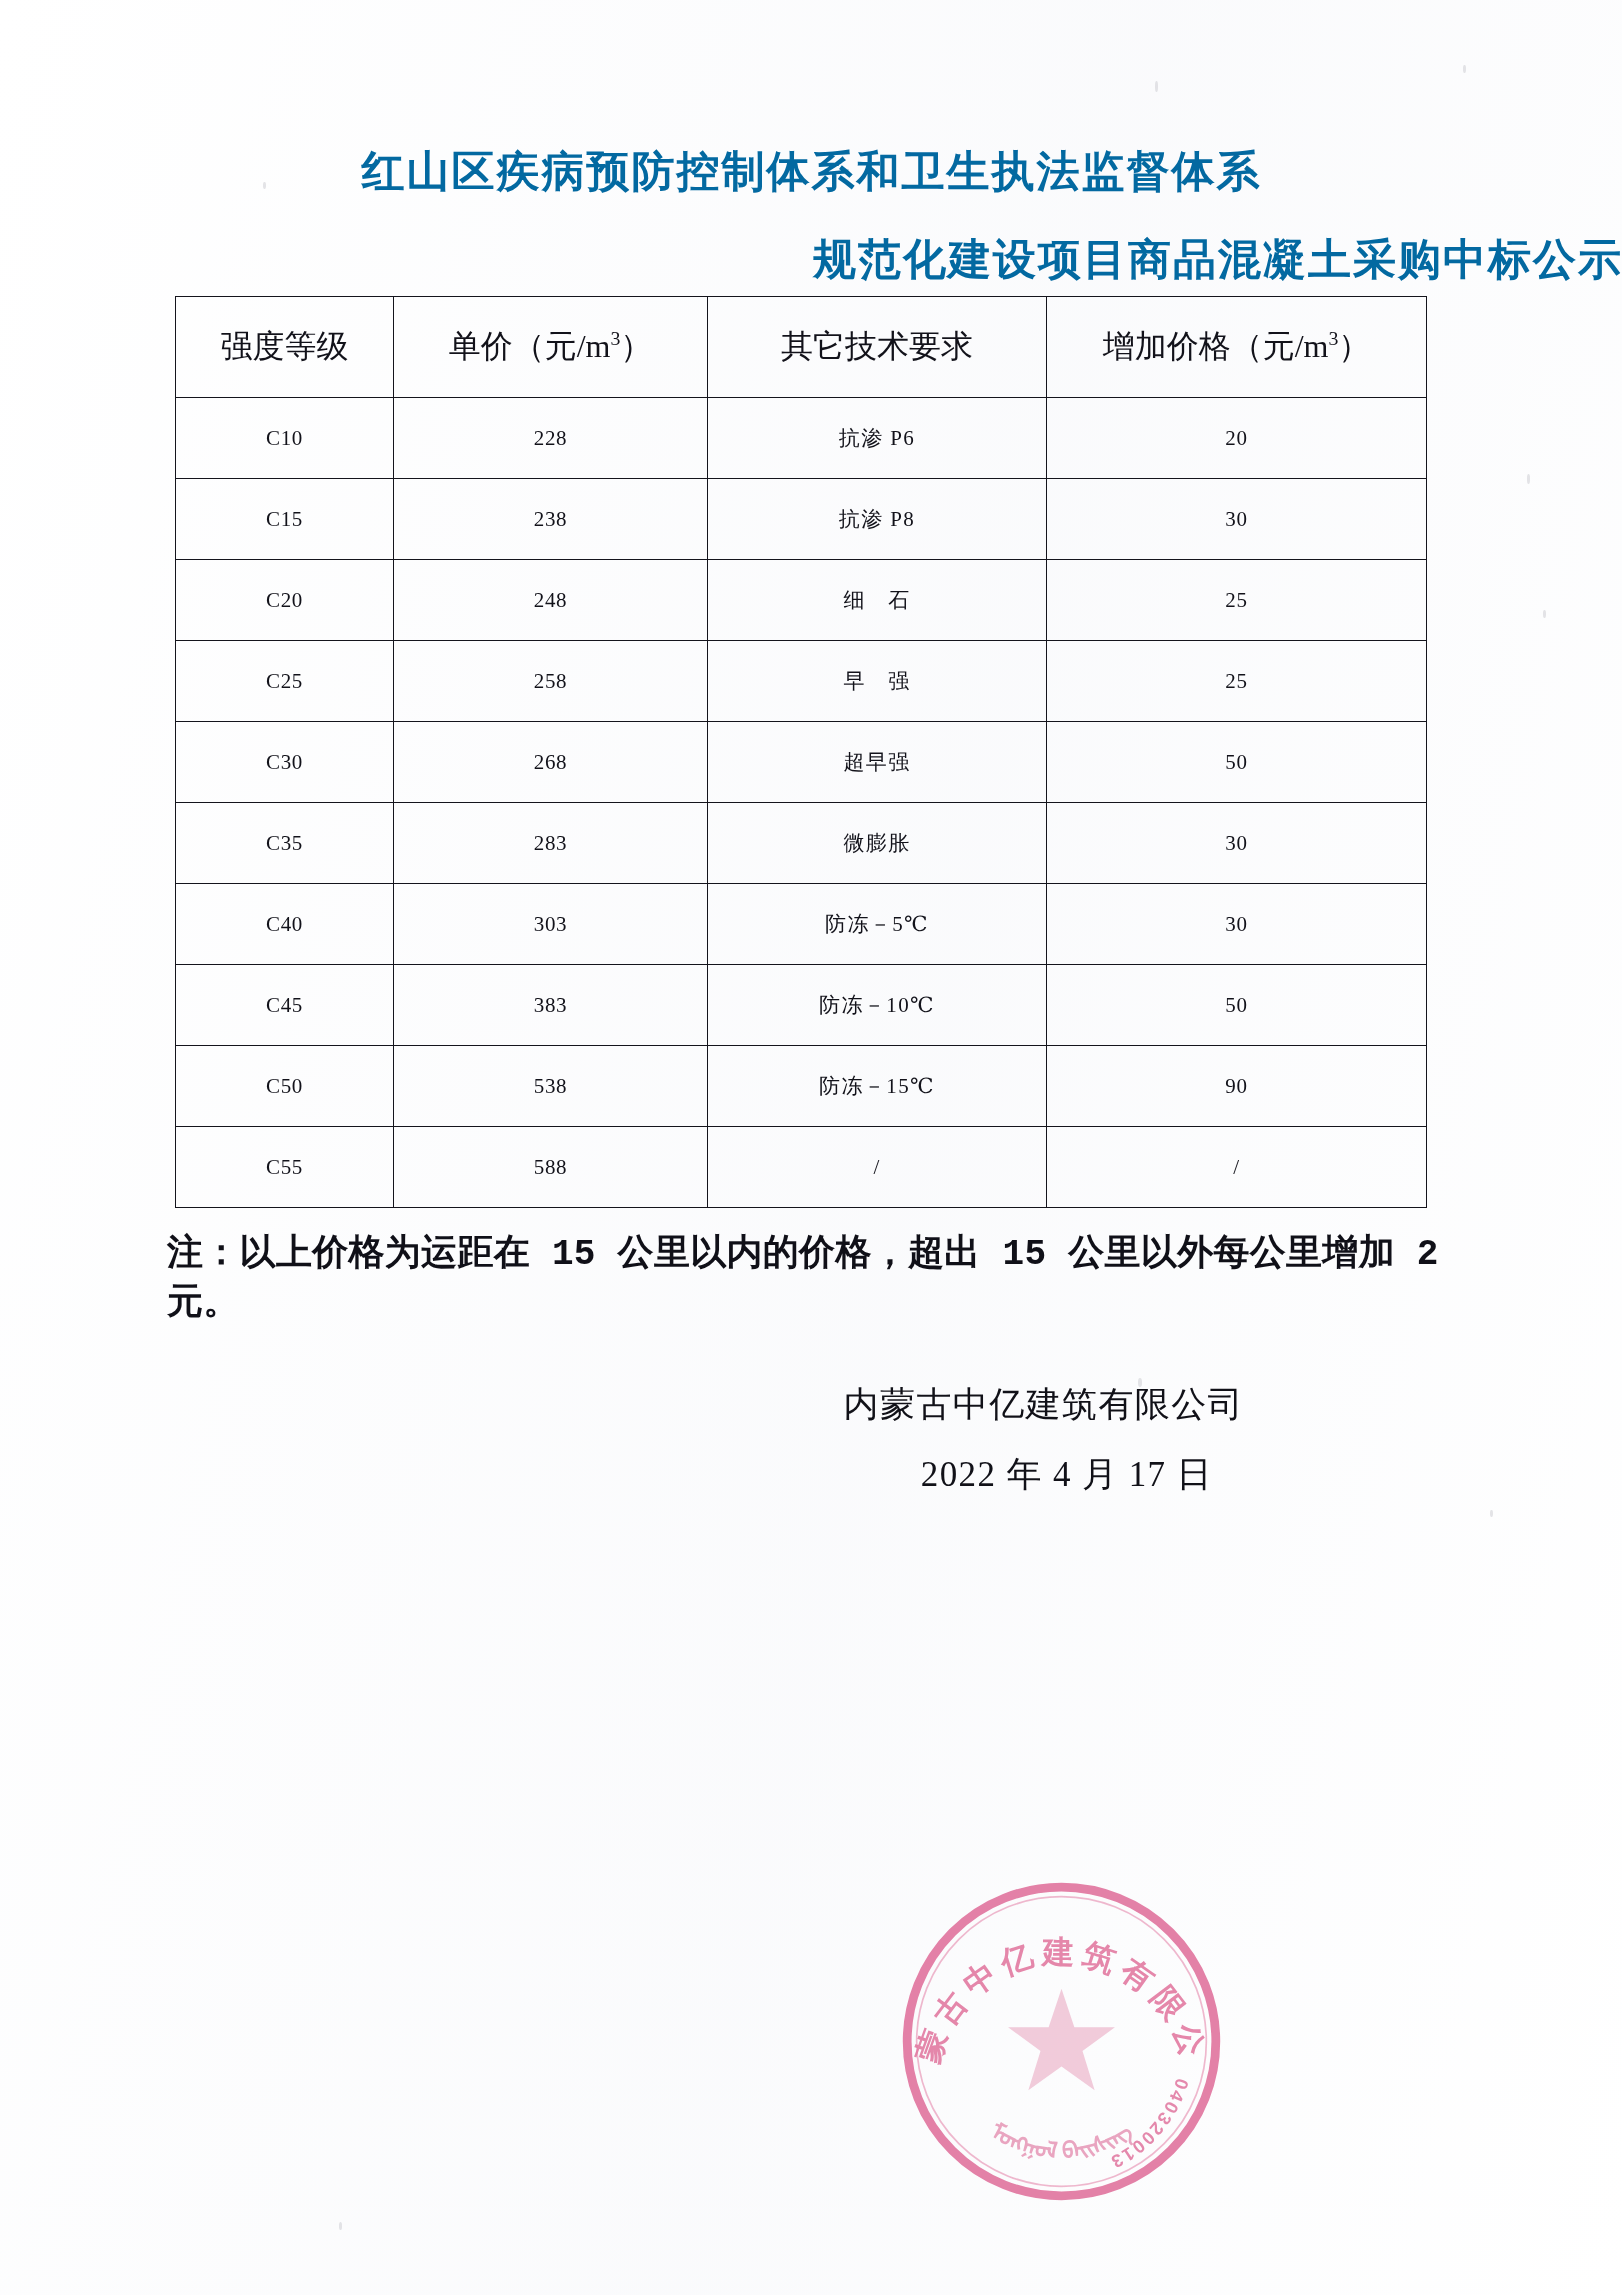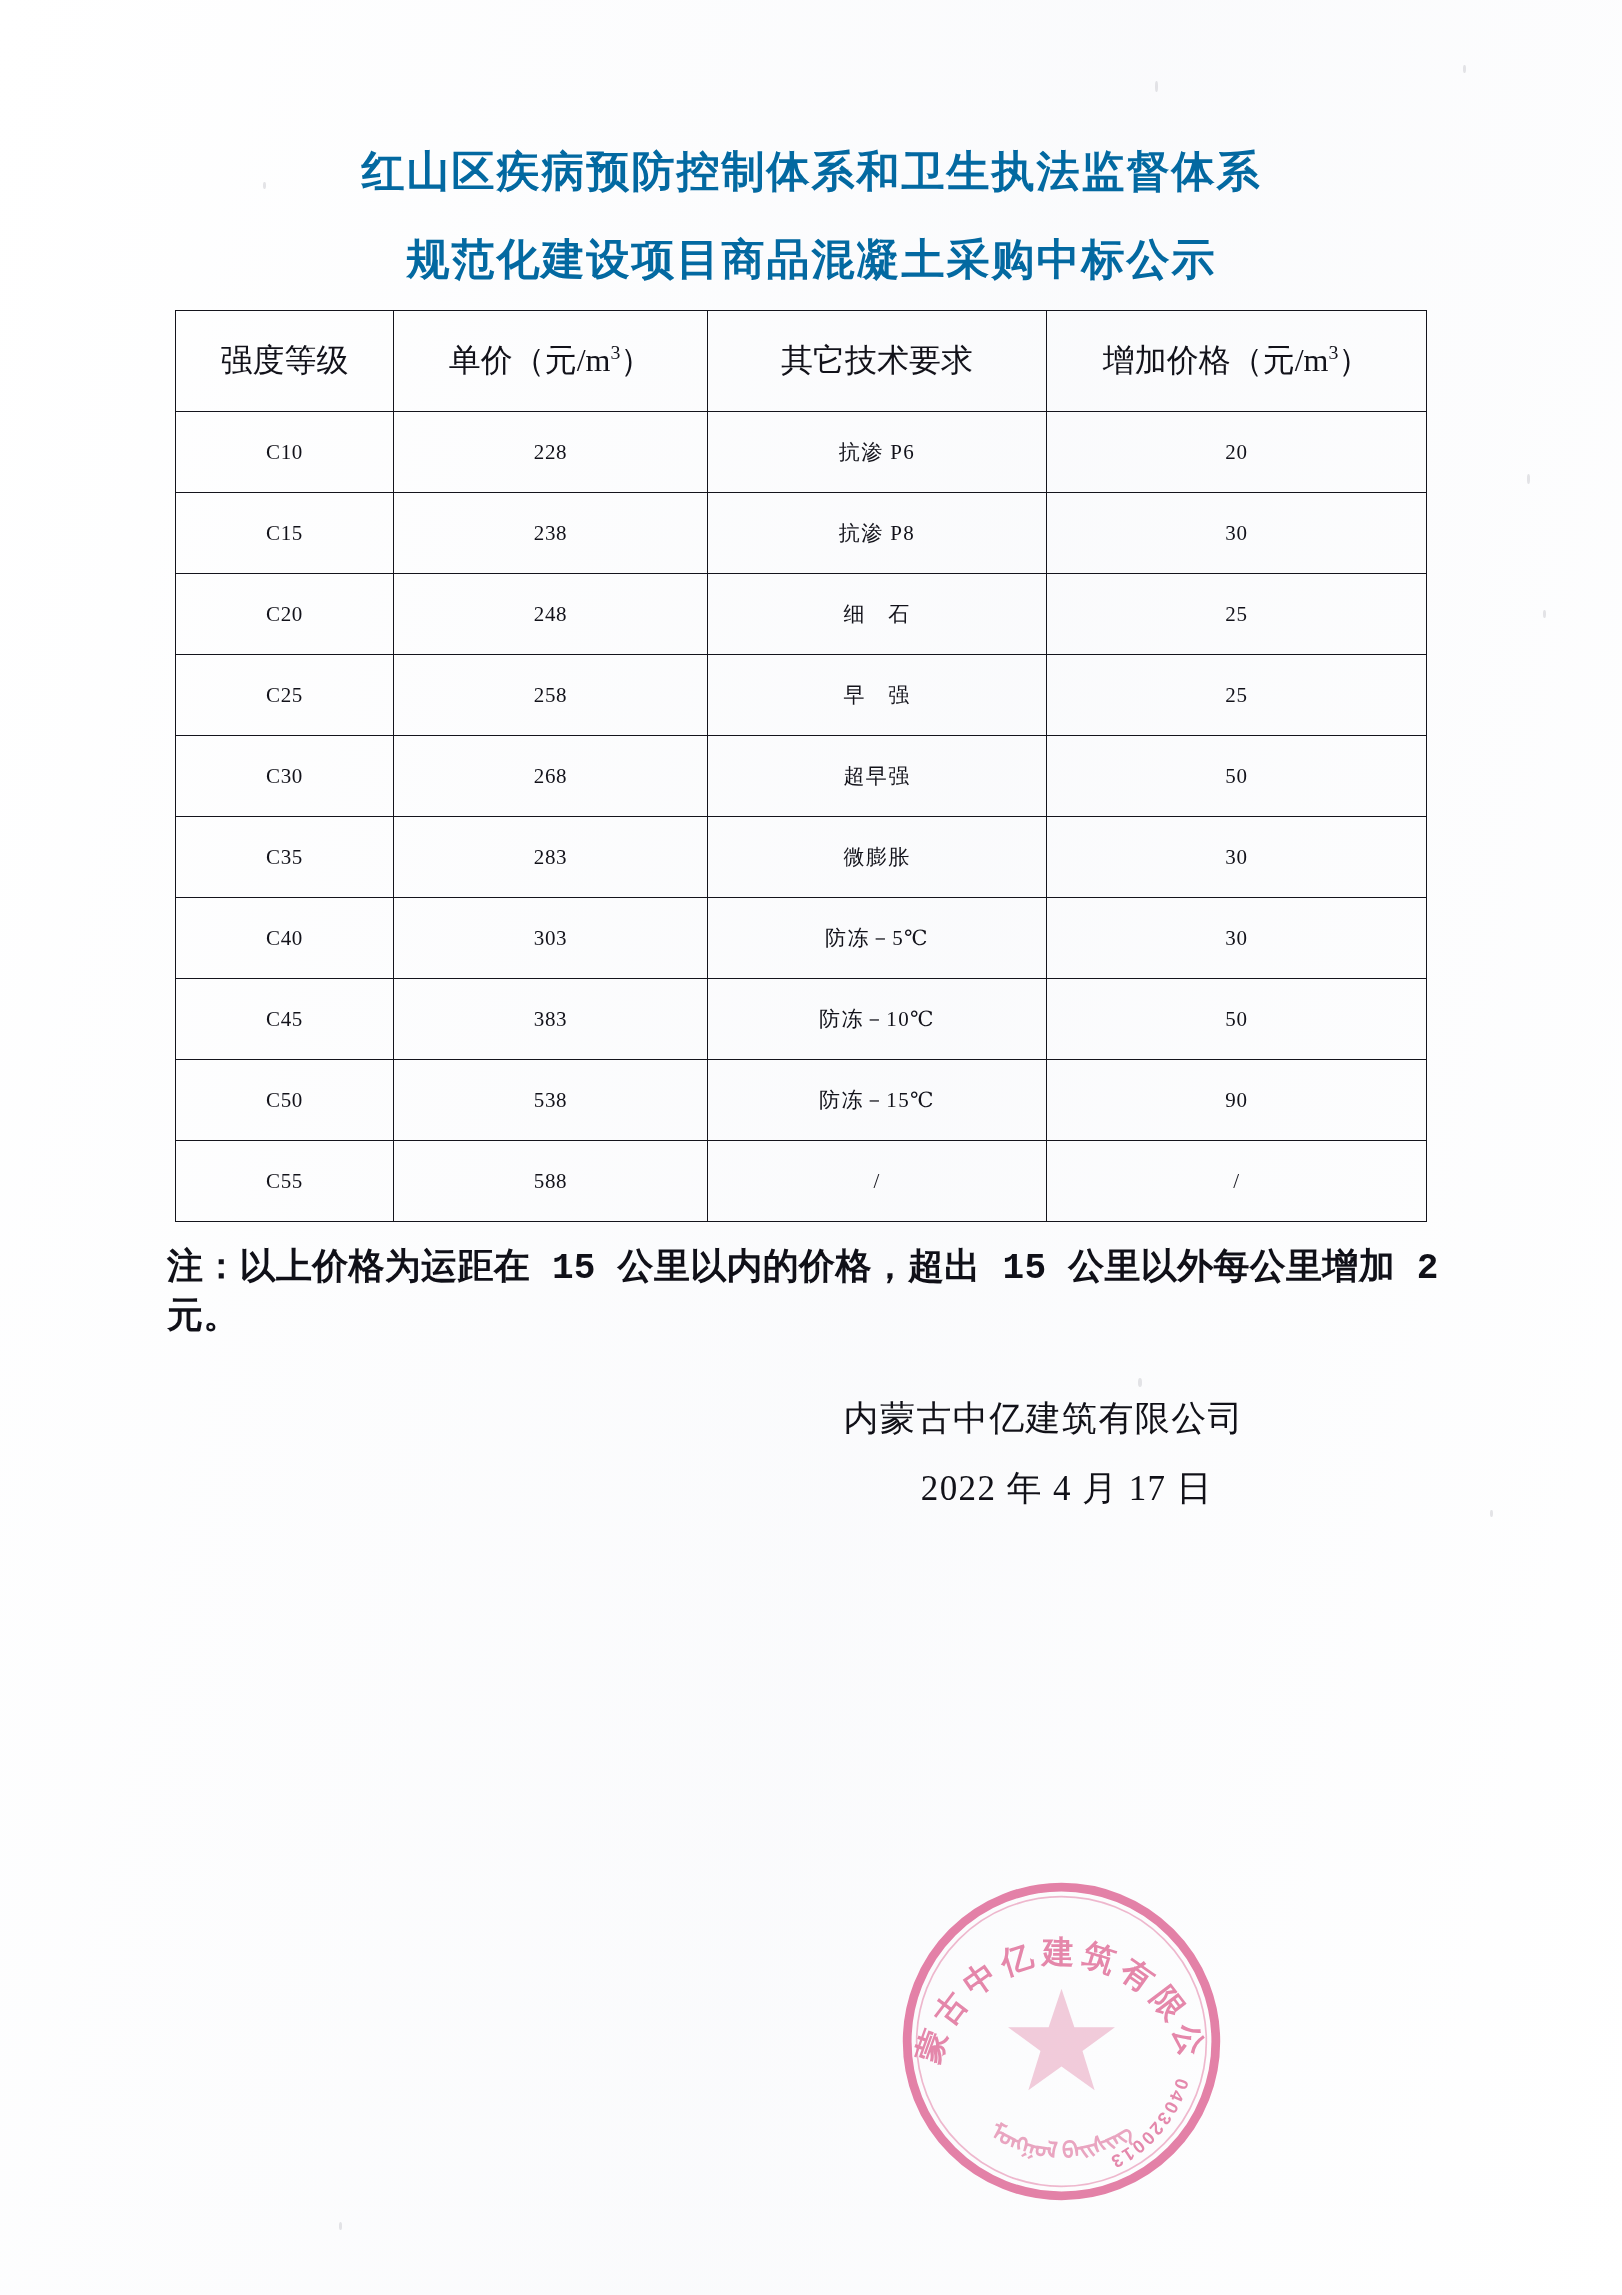--- a/index.html
+++ b/index.html
@@ -45,38 +45,39 @@
   .doc-title-line {
     font-family: "Liberation Sans", "DejaVu Sans", sans-serif;
     font-weight: 700;
     font-size: 43px;
     letter-spacing: 2px;
     line-height: 1.0;
     color: #0369a1;
   }
   .doc-title-line.second {
     margin-top: 45px;
+    text-align: right;
   }
 
   
   .body-para {
     margin: 39px auto 0 auto;
     width: 1272px;
     font-size: 36px;
     line-height: 83px;
     text-align: justify;
     text-indent: 73px;
     letter-spacing: 0.7px;
     color: #111118;
     font-family: "Liberation Serif", "DejaVu Serif", serif;
   }
 
   
   .table-wrap {
-    margin: 29px 0 0 175px;
+    margin: 15px 0 0 175px;
     width: 1251px;
   }
   table.price-table {
     border-collapse: collapse;
     width: 1251px;
     table-layout: fixed;
   }
   table.price-table col.c1 { width: 218px; }
   table.price-table col.c2 { width: 314px; }
   table.price-table col.c3 { width: 339px; }

